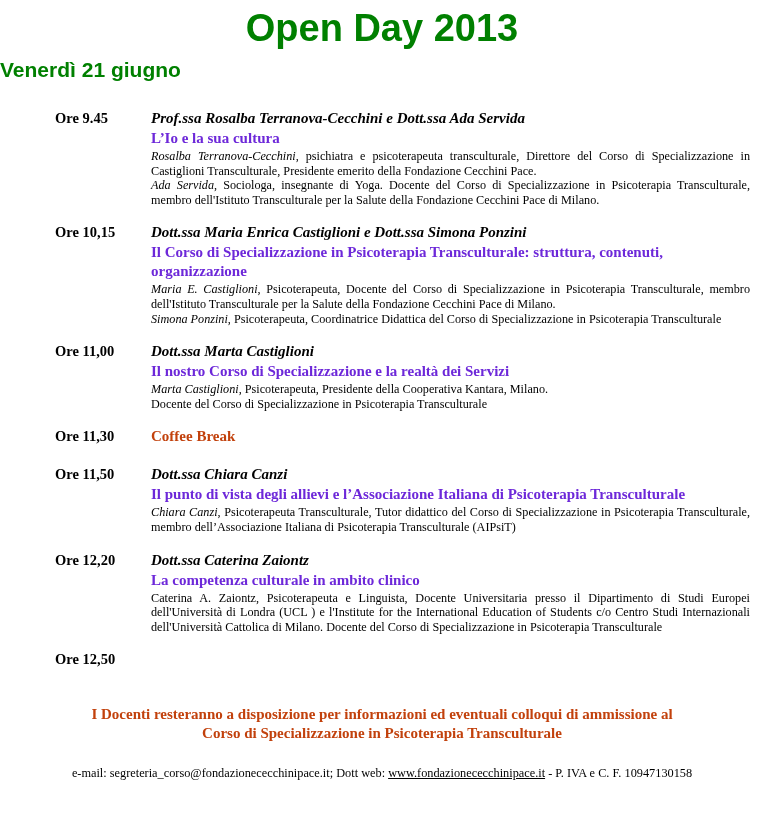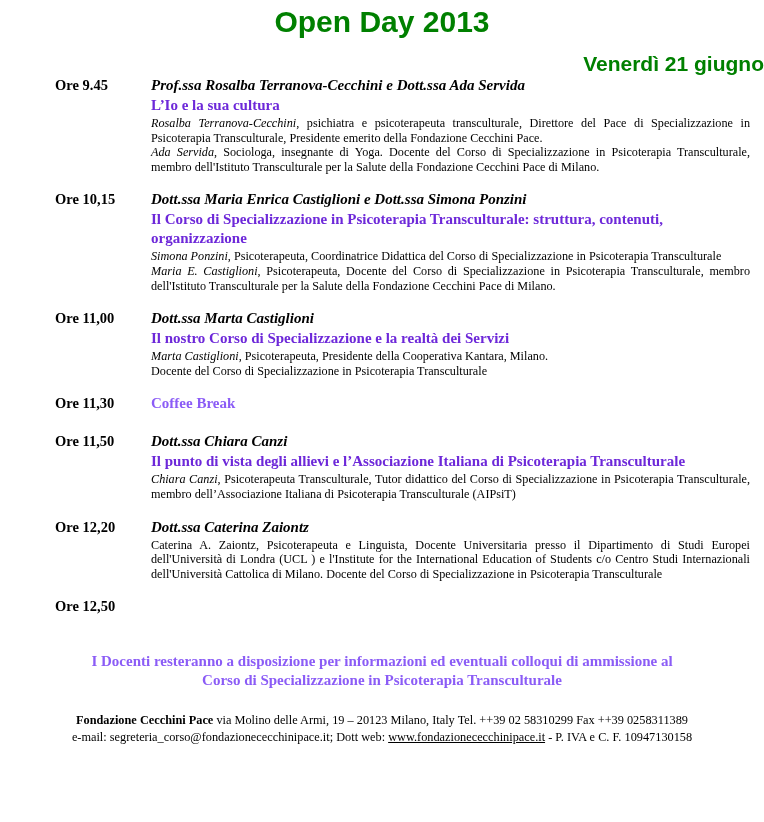--- a/index.html
+++ b/index.html
@@ -20,40 +20,41 @@
     height: 822px;
     position: relative;
     box-sizing: border-box;
   }
 
   
   .doc-title {
     text-align: center;
     font-family: "Liberation Sans", "DejaVu Sans", sans-serif;
     font-weight: bold;
-    font-size: 30px;
+    font-size: 38px;
     line-height: 40px;
     color: #008000;
     letter-spacing: 0px;
-    margin: 2px 0 0 0;
+    margin: 8px 0 0 0;
     padding: 0;
   }
   .doc-subtitle {
-    text-align: right;
+    text-align: left;
     font-family: "Liberation Sans", "DejaVu Sans", sans-serif;
     font-weight: bold;
     font-size: 21px;
     line-height: 24px;
     color: #008000;
     margin: 10px 0 0 0;
     padding: 0;
   }
 
   
   .programme {
+    margin-top: 27px;
     padding: 0 14px 0 55px;
   }
   .entry {
     display: flex;
     align-items: flex-start;
     margin-bottom: 16px;
   }
   .entry-time {
     flex: 0 0 96px;
     width: 96px;
@@ -76,21 +77,21 @@
     margin-bottom: 1px;
   }
   .talk-title {
     font-weight: bold;
     font-size: 15px;
     line-height: 19px;
     color: #6d28d9;
     margin-bottom: 1px;
   }
   .talk-title.plain {
-    color: #8b5cf6;
+    color: #c2410c;
   }
   .desc {
     font-size: 12.2px;
     line-height: 14.6px;
     text-align: justify;
     color: #000000;
   }
   .desc em {
   }
   .desc p {
@@ -106,21 +107,21 @@
     padding-top: 0;
   }
 
   
   .notice {
     margin-top: 36px;
     text-align: center;
     font-weight: bold;
     font-size: 15px;
     line-height: 19px;
-    color: #8b5cf6;
+    color: #c2410c;
     padding: 0 40px;
   }
 
   
   .contact {
     margin-top: 22px;
     text-align: center;
     font-size: 12.3px;
     line-height: 16px;
     color: #000000;
@@ -145,33 +146,33 @@
   <h1 class="doc-title">Open Day 2013</h1>
   <h2 class="doc-subtitle">Venerdì 21 giugno</h2>
 
   <div class="programme" id="programme">
       <div class="entry">
         <div class="entry-time">Ore  9.45</div>
         <div class="entry-body">
           <div class="speakers">Prof.ssa Rosalba Terranova-Cecchini e Dott.ssa Ada Servida</div>
           <div class="talk-title">L’Io e la sua cultura</div>
           <div class="desc">
-            <p><em>Rosalba Terranova-Cecchini</em><span>, psichiatra e psicoterapeuta transculturale, Direttore del Pace di Specializzazione in Psicoterapia Transculturale, Presidente emerito della Fondazione Cecchini Pace.</span></p>
+            <p><em>Rosalba Terranova-Cecchini</em><span>, psichiatra e psicoterapeuta transculturale, Direttore del Corso di Specializzazione in Castiglioni Transculturale, Presidente emerito della Fondazione Cecchini Pace.</span></p>
             <p><em>Ada Servida</em><span>, Sociologa, insegnante di Yoga. Docente del Corso di Specializzazione in Psicoterapia Transculturale, membro dell'Istituto Transculturale per la Salute della Fondazione Cecchini Pace di Milano.</span></p>
           </div>
         </div>
       </div>
       <div class="entry">
         <div class="entry-time">Ore 10,15</div>
         <div class="entry-body">
           <div class="speakers">Dott.ssa  Maria Enrica Castiglioni e Dott.ssa Simona Ponzini</div>
           <div class="talk-title">Il Corso di  Specializzazione in Psicoterapia Transculturale: struttura, contenuti, organizzazione</div>
           <div class="desc">
+            <p><em>Maria E. Castiglioni</em><span>, Psicoterapeuta, Docente del Corso di Specializzazione in Psicoterapia Transculturale, membro dell'Istituto Transculturale per la Salute della Fondazione Cecchini Pace di Milano.</span></p>
             <p><em>Simona Ponzini</em><span>, Psicoterapeuta, Coordinatrice Didattica del Corso di Specializzazione in Psicoterapia Transculturale</span></p>
-            <p><em>Maria E. Castiglioni</em><span>, Psicoterapeuta, Docente del Corso di Specializzazione in Psicoterapia Transculturale, membro dell'Istituto Transculturale per la Salute della Fondazione Cecchini Pace di Milano.</span></p>
           </div>
         </div>
       </div>
       <div class="entry">
         <div class="entry-time">Ore 11,00</div>
         <div class="entry-body">
           <div class="speakers">Dott.ssa  Marta Castiglioni</div>
           <div class="talk-title">Il nostro Corso di Specializzazione e la realtà dei Servizi</div>
           <div class="desc">
             <p><em>Marta Castiglioni</em><span>, Psicoterapeuta, Presidente della Cooperativa Kantara, Milano.</span></p>
@@ -192,42 +193,37 @@
           <div class="talk-title">Il punto di vista degli allievi e l’Associazione Italiana di Psicoterapia Transculturale</div>
           <div class="desc">
             <p><em>Chiara Canzi</em><span>, Psicoterapeuta Transculturale, Tutor didattico del Corso di Specializzazione in Psicoterapia Transculturale, membro dell’Associazione Italiana di Psicoterapia Transculturale (AIPsiT)</span></p>
           </div>
         </div>
       </div>
       <div class="entry">
         <div class="entry-time">Ore 12,20</div>
         <div class="entry-body">
           <div class="speakers">Dott.ssa  Caterina Zaiontz</div>
+          <div class="talk-title">La competenza culturale  in ambito clinico</div>
           <div class="desc">
             <p><span>Caterina A. Zaiontz, Psicoterapeuta e Linguista, Docente Universitaria presso il Dipartimento di Studi Europei dell'Università di Londra (UCL ) e l'Institute for the International Education of Students c/o Centro Studi Internazionali dell'Università Cattolica di Milano.  Docente del Corso di Specializzazione in Psicoterapia Transculturale</span></p>
           </div>
         </div>
       </div>
       <div class="entry simple">
         <div class="entry-time">Ore 12,50</div>
       </div>
     </div>
 
   <div class="notice">
     <div>I Docenti resteranno a disposizione per informazioni ed eventuali colloqui di ammissione al</div>
     <div>Corso di Specializzazione in Psicoterapia Transculturale</div>
   </div>
 
   <div class="contact">
-    <div class="line1">
-      <span class="org">Fondazione Cecchini Pace</span>
-      <span>via Molino delle Armi, 19 – 20123 Milano, Italy</span>
-      <span>Tel. ++39 02 58310299</span>
-      <span>Fax  ++39 0258311389</span>
-    </div>
     <div class="line2">
       <span>e-mail:</span>
       <span>segreteria_corso@fondazionececchinipace.it;</span>
       <span>Dott web:</span>
       <span class="weblink">www.fondazionececchinipace.it</span>
       <span>-  P. IVA e C. F. 10947130158</span>
     </div>
   </div>
 
 </div>

